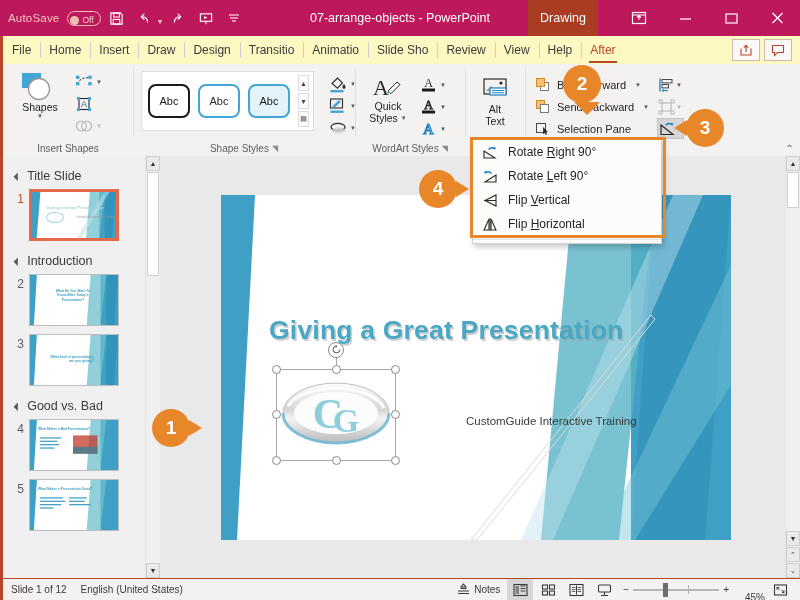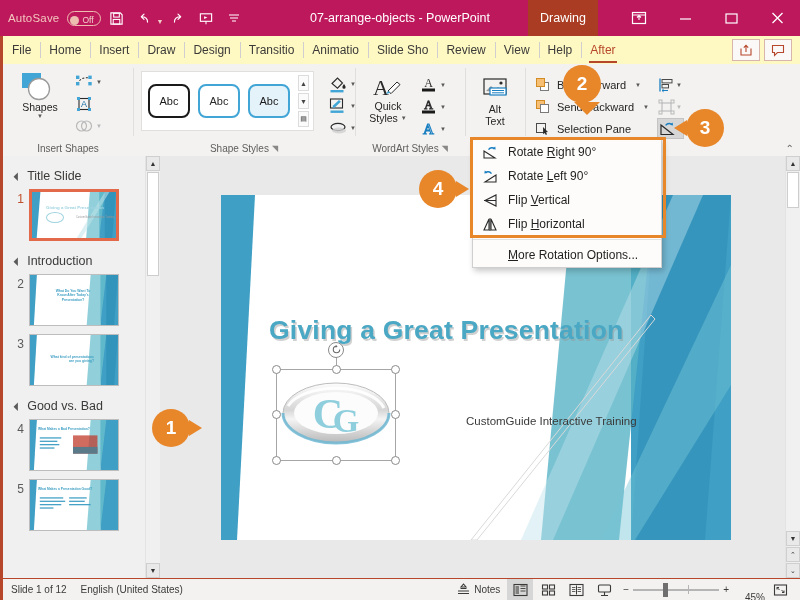--- a/index.html
+++ b/index.html
@@ -851,23 +851,20 @@
       <span class="mi-ic">
         <svg width="16" height="15" viewBox="0 0 16 15">
             <path d="M7 2v11H2z" fill="none" stroke="#2a2a2a" stroke-width="1.1"></path>
             <path d="M9 2v11h5z" fill="none" stroke="#2a2a2a" stroke-width="1.1"></path>
             <path d="M8 1v13" stroke="#2a2a2a" stroke-width="1"></path>
           </svg>
       </span>
       <span>Flip <u>H</u>orizontal</span>
     </div>
     <div class="msep"></div>
-    <div class="mi nolead">
-      <span><u>M</u>ore Rotation Options...</span>
-    </div>
   </div>
 
   <div class="callout pt-right" style="left:152px;top:409px">1</div>
   <div class="callout pt-down" style="left:563px;top:65px">2</div>
   <div class="callout pt-left" style="left:686px;top:109px">3</div>
   <div class="callout pt-right" style="left:419px;top:170px">4</div>
 
 </div>
 
 </body></html>

